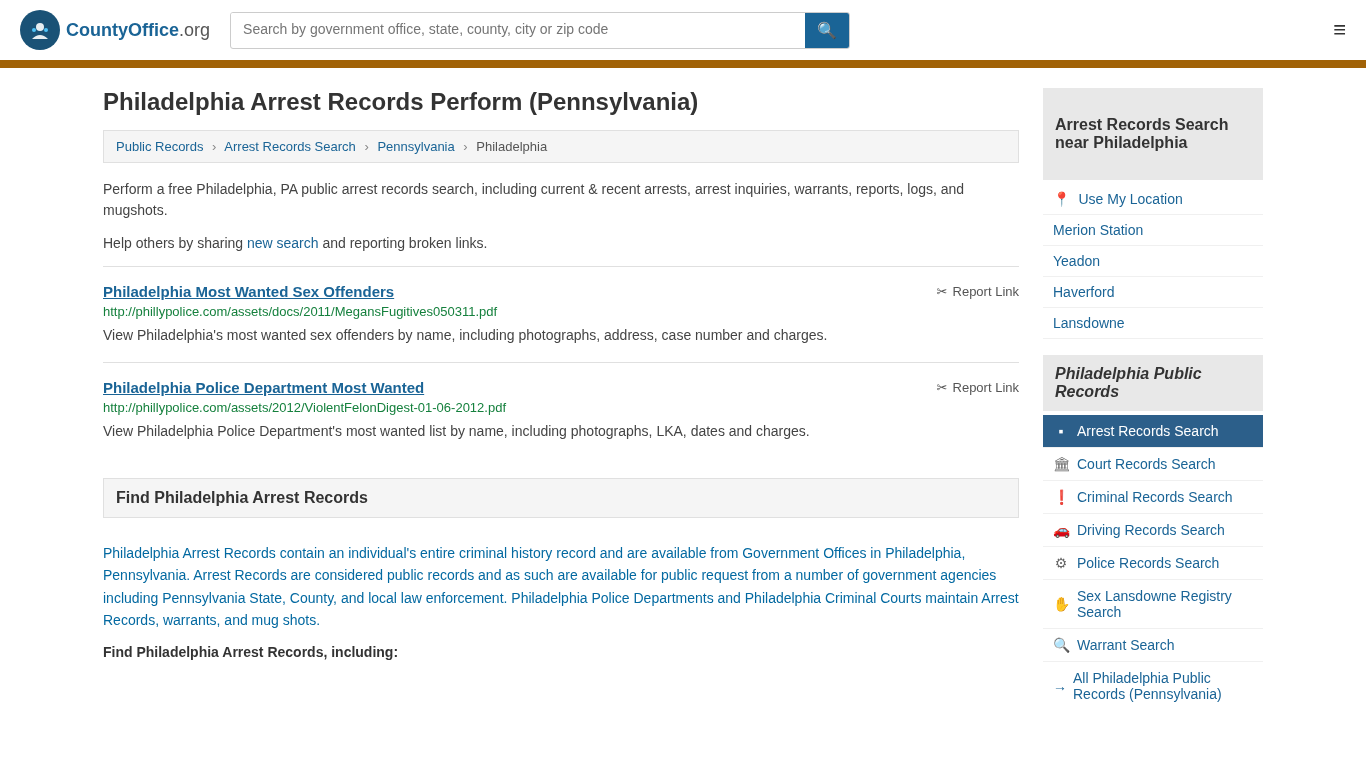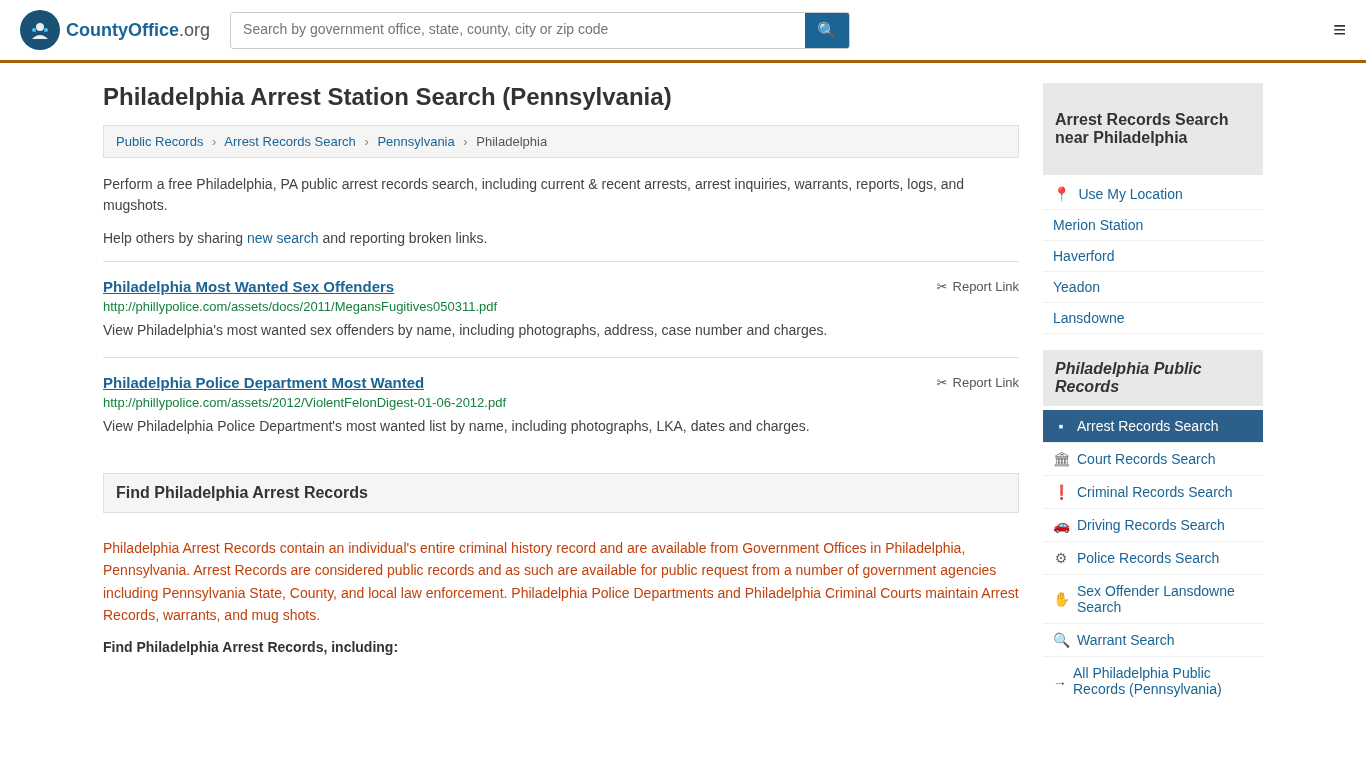--- a/index.html
+++ b/index.html
@@ -1,21 +1,21 @@
 <!DOCTYPE html>
 <html><head>
   <meta charset="utf-8">
   <style>
     * { box-sizing: border-box; margin: 0; padding: 0; }
     body { font-family: Arial, sans-serif; font-size: 14px; color: #333; background: #fff; }
 
     
     .header {
       background: #fff;
-      border-bottom: 3px solid #a16207;
+      border-bottom: 8px solid #a16207;
       padding: 10px 20px;
       display: flex;
       align-items: center;
       gap: 20px;
     }
     .logo-area {
       display: flex;
       align-items: center;
       gap: 6px;
       text-decoration: none;
@@ -168,21 +168,21 @@
       border: 1px solid #e0e0e0;
       padding: 10px 12px;
       font-size: 16px;
       font-weight: bold;
       color: #333;
       margin: 20px 0 24px 0;
     }
 
     .body-text {
       font-size: 14px;
-      color: #c2410c;
+      color: #0369a1;
       line-height: 1.6;
       margin-bottom: 12px;
     }
     .body-text-bold {
       font-weight: bold;
       font-size: 14px;
       color: #333;
     }
 
     
@@ -276,21 +276,21 @@
     </button>
   </div>
   <button class="menu-btn">
     <span>≡</span>
   </button>
 </header>
 
 <div class="main-container">
 
   <div class="content-area">
-    <h1 class="page-title">Philadelphia Arrest Station Search (Pennsylvania)</h1>
+    <h1 class="page-title">Philadelphia Arrest Records Perform (Pennsylvania)</h1>
 
     <div class="breadcrumb">
       <a href="#">Public Records</a>
       <span class="sep">›</span>
       <a href="#">Arrest Records Search</a>
       <span class="sep">›</span>
       <a href="#">Pennsylvania</a>
       <span class="sep">›</span>
       <span>Philadelphia</span>
     </div>
@@ -334,24 +334,24 @@
     <div class="sidebar-block">
       <div class="sidebar-nearby-title">Arrest Records Search near Philadelphia</div>
       <a class="sidebar-nearby-link" href="#">
         <span class="location-icon">📍</span>
         <span>Use My Location</span>
       </a>
       <a class="sidebar-nearby-link" href="#">
         <span>Merion Station</span>
       </a>
       <a class="sidebar-nearby-link" href="#">
+        <span>Yeadon</span>
+      </a>
+      <a class="sidebar-nearby-link" href="#">
         <span>Haverford</span>
-      </a>
-      <a class="sidebar-nearby-link" href="#">
-        <span>Yeadon</span>
       </a>
       <a class="sidebar-nearby-link" href="#">
         <span>Lansdowne</span>
       </a>
     </div>
 
     <div class="sidebar-block">
       <div class="sidebar-section-title">Philadelphia Public Records</div>
       <a class="sidebar-link active" href="#">
         <span class="link-icon">▪</span>
@@ -368,21 +368,21 @@
       <a class="sidebar-link" href="#">
         <span class="link-icon">🚗</span>
         <span>Driving Records Search</span>
       </a>
       <a class="sidebar-link" href="#">
         <span class="link-icon">⚙</span>
         <span>Police Records Search</span>
       </a>
       <a class="sidebar-link" href="#">
         <span class="link-icon">✋</span>
-        <span>Sex Offender Lansdowne Search</span>
+        <span>Sex Lansdowne Registry Search</span>
       </a>
       <a class="sidebar-link" href="#">
         <span class="link-icon">🔍</span>
         <span>Warrant Search</span>
       </a>
       <a class="sidebar-all-link" href="#">
         <span>→</span>
         <span>All Philadelphia Public Records (Pennsylvania)</span>
       </a>
     </div>

